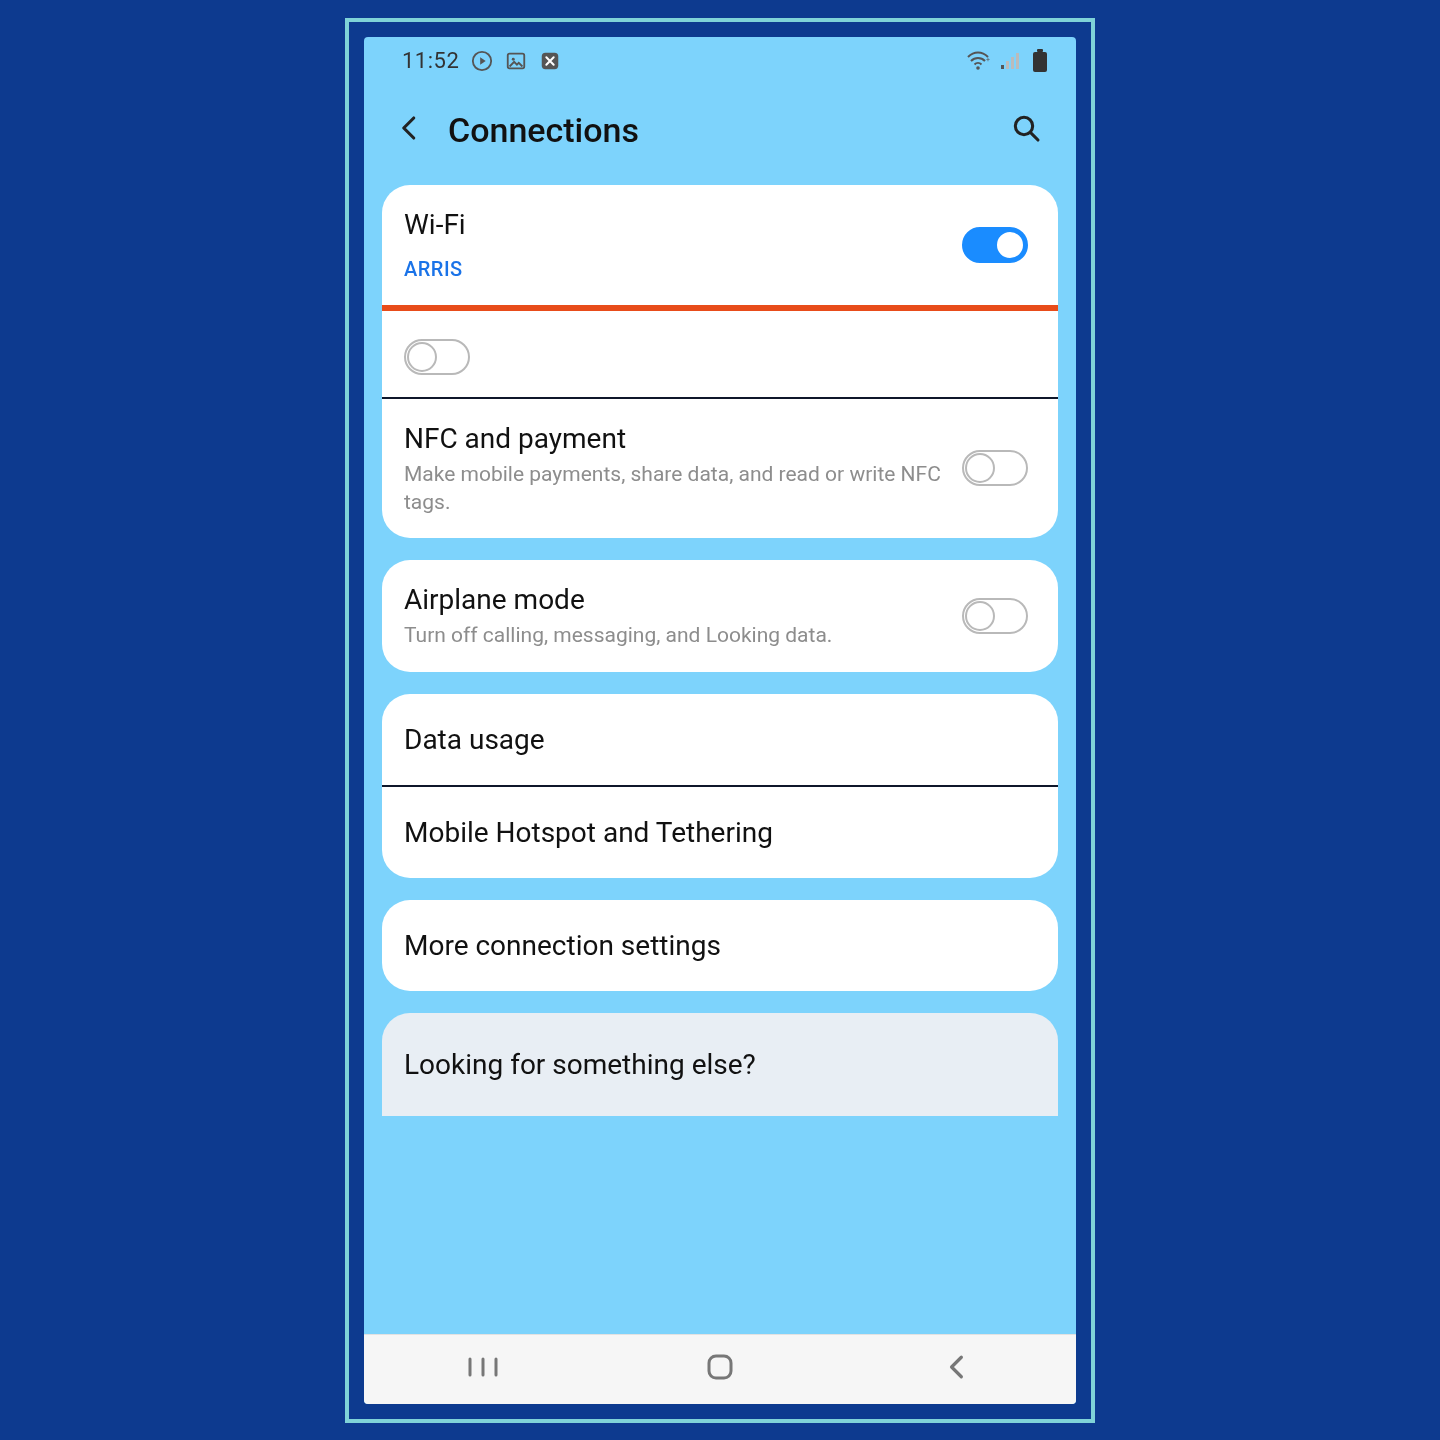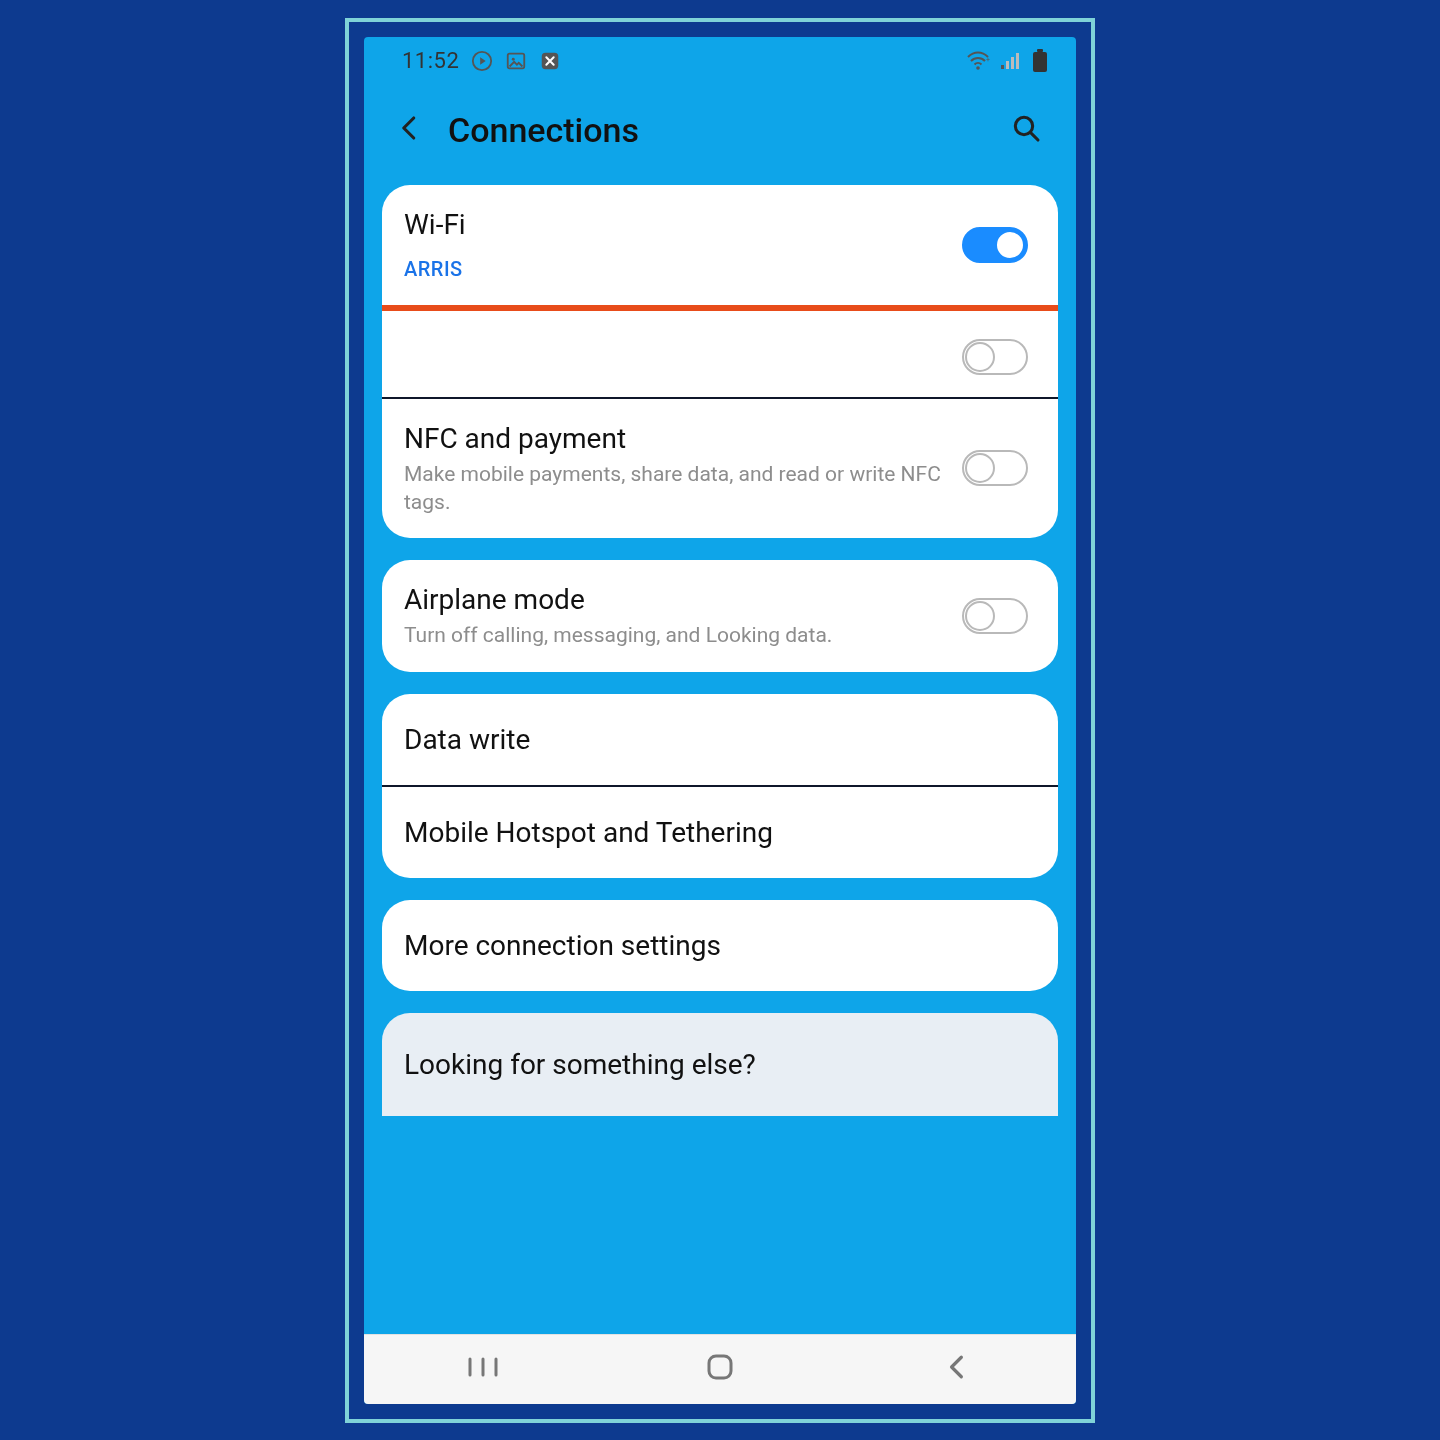--- a/index.html
+++ b/index.html
@@ -17,21 +17,21 @@
     border: 4px solid #7fd3d8;
     padding: 15px;
     background: #0d3a8f;
     display: flex;
     align-items: stretch;
     justify-content: center;
   }
   .phone {
     width: 100%;
     height: 100%;
-    background: #0ea5e9;
+    background: #7dd3fc;
     border-radius: 4px;
     display: flex;
     flex-direction: column;
     overflow: hidden;
     position: relative;
   }
 
   
   .status-bar {
     height: 48px;
@@ -77,21 +77,20 @@
     overflow: hidden;
   }
   .card.muted {
     background: #e8eef4;
     border-radius: 28px 28px 0 0;
   }
   .row {
     display: flex;
     align-items: center;
     padding: 22px 30px 22px 22px;
-    justify-content: flex-end;
   }
   .row + .row { border-top: 2px solid #0f172a; }
   .row-text { flex: 1; min-width: 0; }
   .row-title {
     font-size: 28px;
     color: #111;
     font-weight: 400;
     line-height: 1.25;
   }
   .row-sub {
@@ -268,21 +267,21 @@
               <div class="row-sub">Turn off calling, messaging, and Looking data.</div>
             </div>
             <div class="toggle">
               <div class="knob"></div>
             </div>
           </div>
         </div>
         <div class="card">
           <div class="row single">
             <div class="row-text">
-              <div class="row-title">Data write</div>
+              <div class="row-title">Data usage</div>
             </div>
           </div>
           <div class="row single">
             <div class="row-text">
               <div class="row-title">Mobile Hotspot and Tethering</div>
             </div>
           </div>
         </div>
         <div class="card">
           <div class="row single">

